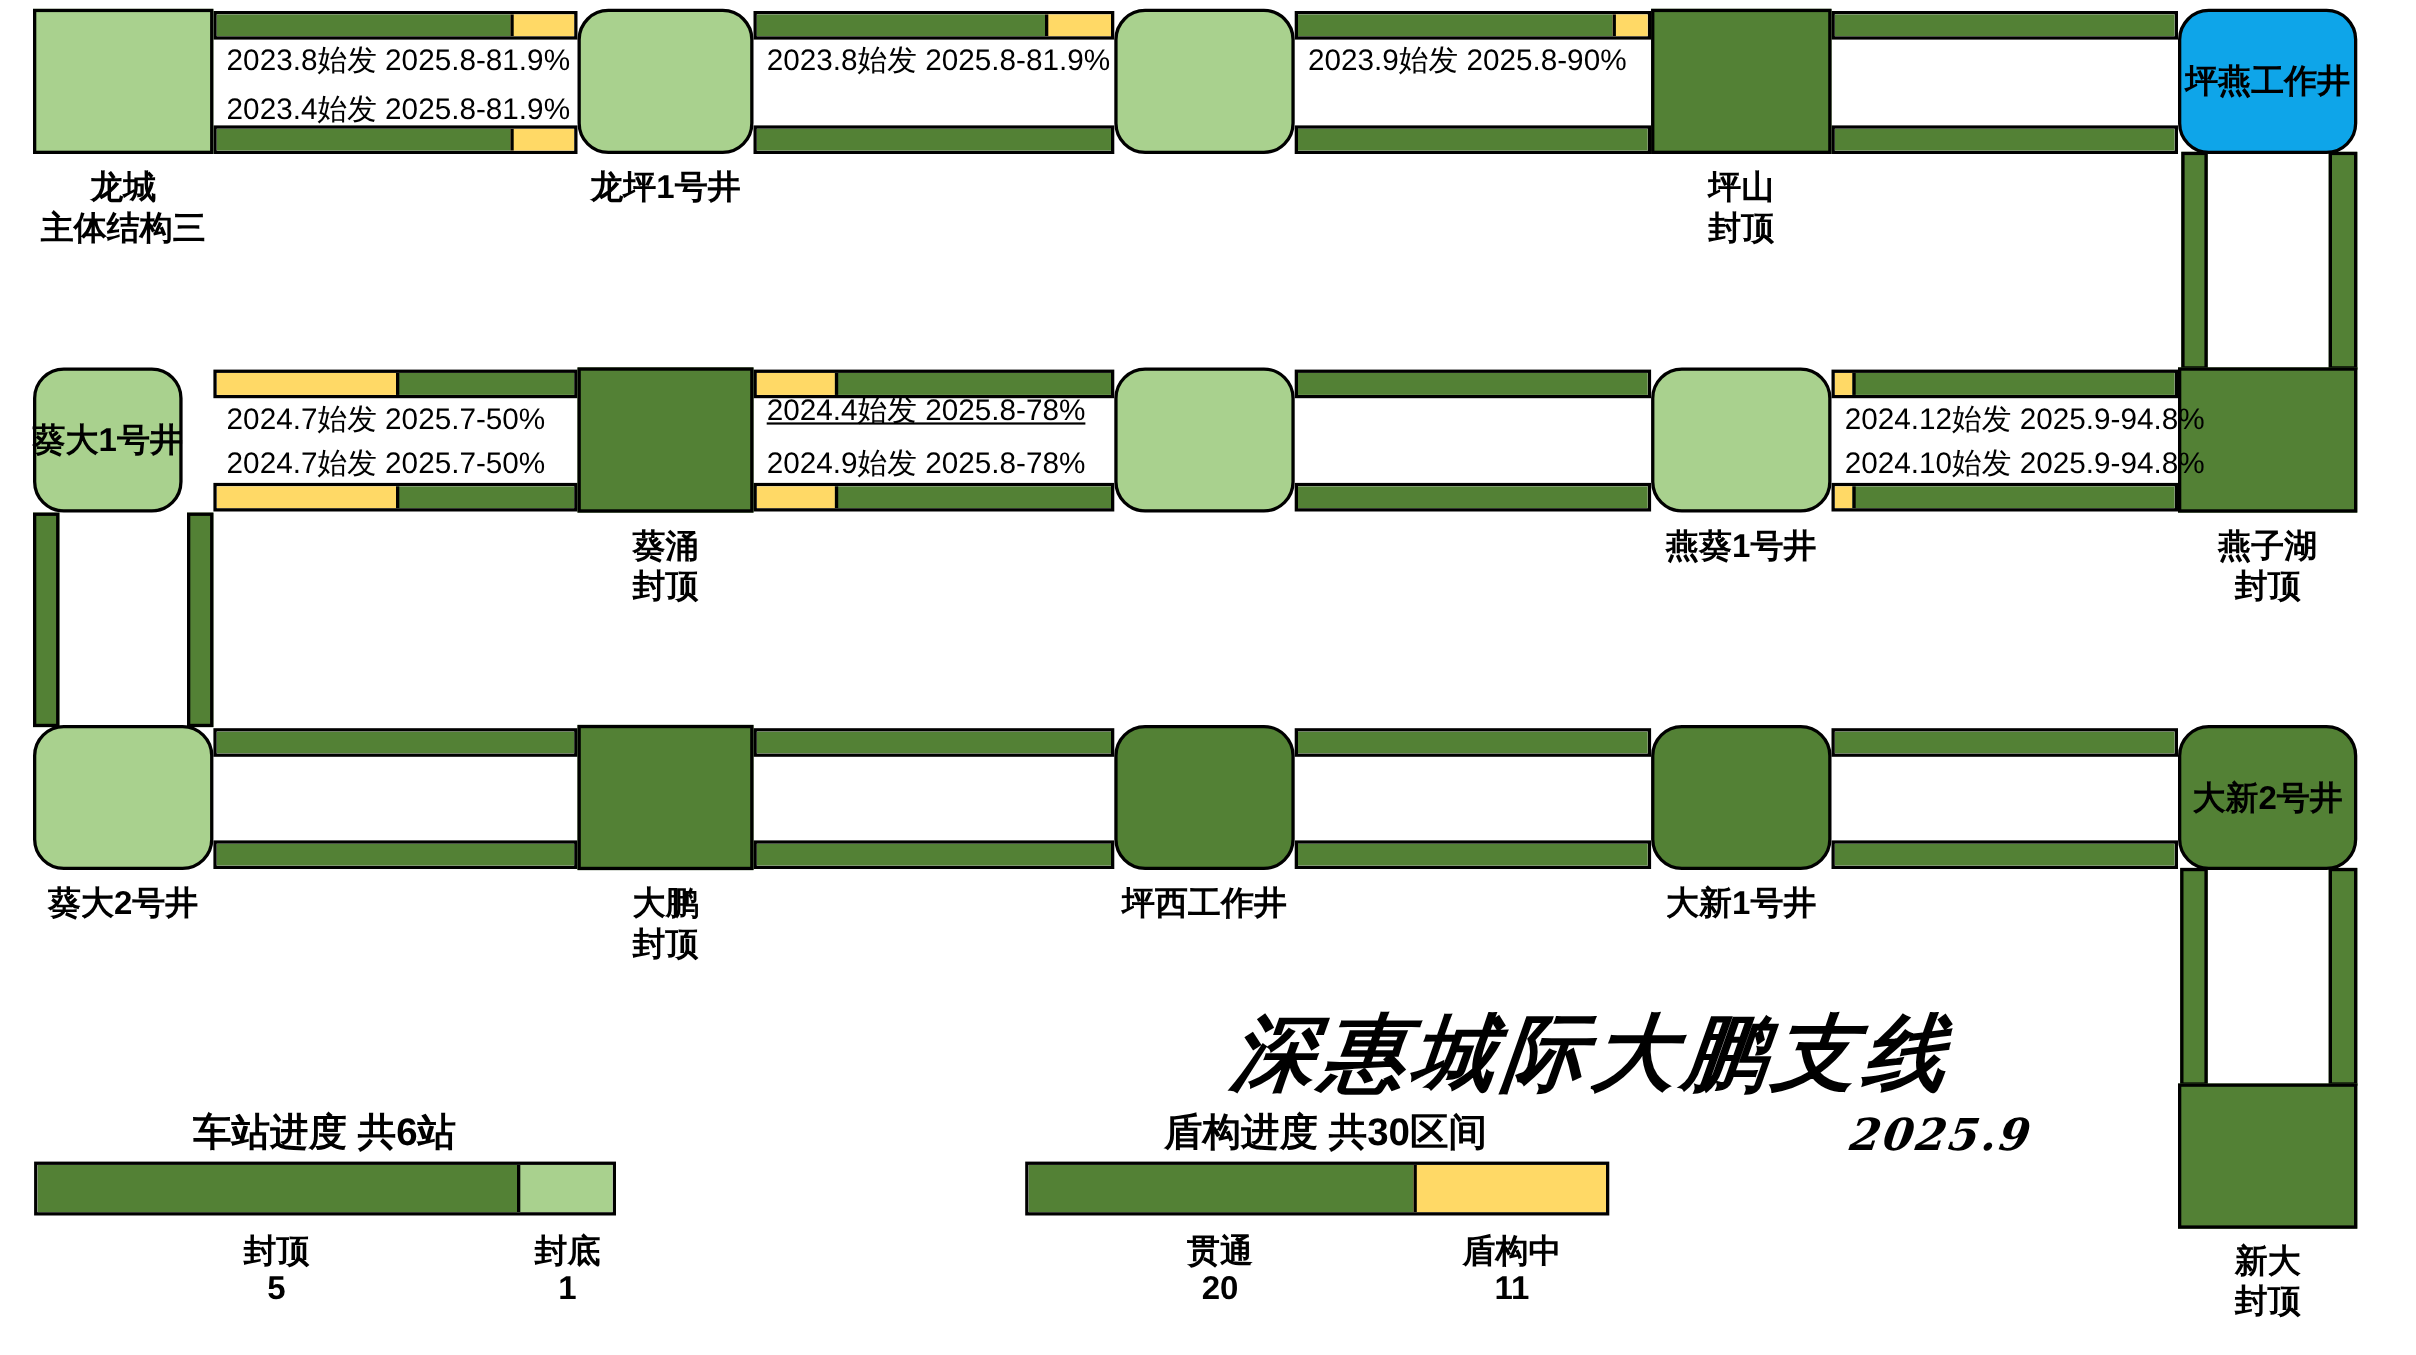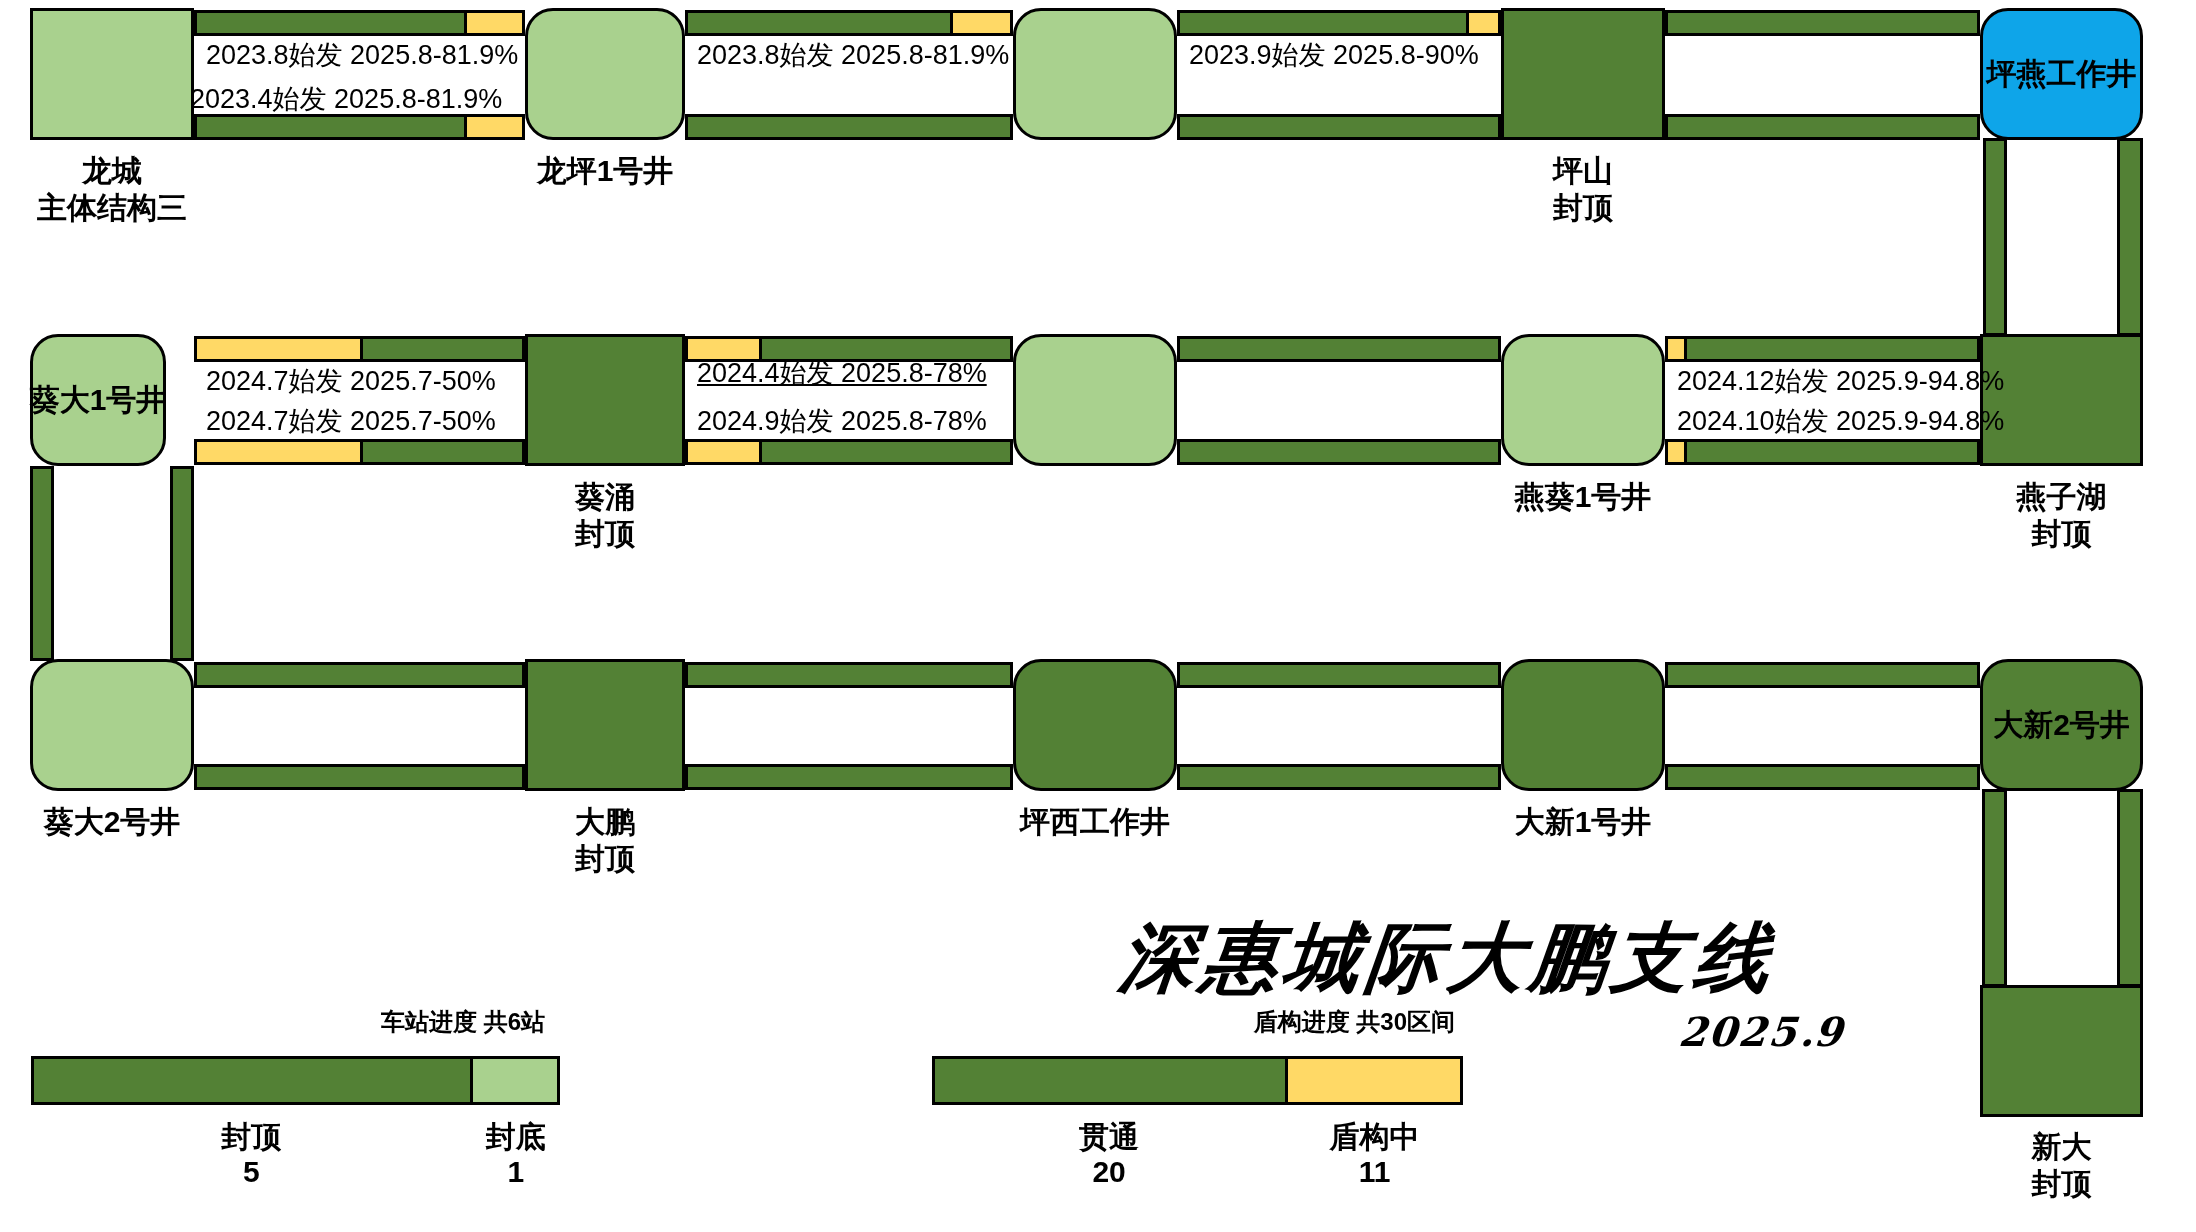--- a/index.html
+++ b/index.html
@@ -11,21 +11,21 @@
            font-weight:700;font-size:30px;white-space:nowrap;z-index:3;}
   .rounded{border-radius:28px;}
   .tube{position:absolute;border:3px solid #000;box-sizing:border-box;
         display:flex;overflow:hidden;z-index:2;}
   .tube .seg{height:100%;box-sizing:border-box;}
   .tube .seg + .seg{border-left:3px solid #000;}
   .rail{position:absolute;border:3px solid #000;box-sizing:border-box;z-index:1;}
   .tlabel{position:absolute;font-size:27px;line-height:30px;white-space:nowrap;z-index:4;}
   .slabel{position:absolute;text-align:center;font-weight:700;font-size:30px;
           line-height:37px;z-index:4;}
-  .legend-title{position:absolute;text-align:right;font-weight:700;font-size:24px;white-space:nowrap;}
+  .legend-title{position:absolute;text-align:center;font-weight:700;font-size:35px;white-space:nowrap;}
   .legend-bar{position:absolute;border:3px solid #000;box-sizing:border-box;display:flex;overflow:hidden;}
   .legend-bar .seg{height:100%;box-sizing:border-box;}
   .legend-bar .seg + .seg{border-left:3px solid #000;}
   .legend-label,.legend-count{position:absolute;text-align:center;font-weight:700;font-size:30px;}
   .main-title{position:absolute;left:1118px;top:908px;width:660px;text-align:center;
               font-family:"DejaVu Serif","Liberation Serif",serif;font-weight:700;font-style:italic;
               font-size:76px;letter-spacing:6px;white-space:nowrap;transform:skewX(-6deg);}
   .date-note{position:absolute;left:1650px;top:1008px;width:230px;text-align:center;
              font-family:"DejaVu Serif","Liberation Serif",serif;font-weight:700;font-style:italic;
              font-size:40px;letter-spacing:2px;transform:skewX(-8deg);}
@@ -44,21 +44,21 @@
     <div class="rail" style="left: 2117px; top: 789px; width: 26px; height: 198px; background: rgb(83, 129, 53);"></div>
     <div class="tube" style="left: 194px; top: 10px; width: 331px; height: 26px;">
       <div class="seg" style="width: 82%; background: rgb(83, 129, 53);"></div>
       <div class="seg" style="width: 18%; background: rgb(255, 217, 102);"></div>
     </div>
     <div class="tube" style="left: 194px; top: 114px; width: 331px; height: 26px;">
       <div class="seg" style="width: 82%; background: rgb(83, 129, 53);"></div>
       <div class="seg" style="width: 18%; background: rgb(255, 217, 102);"></div>
     </div>
     <div class="tlabel" style="left: 206px; top: 40px;">2023.8始发 2025.8-81.9%</div>
-    <div class="tlabel" style="left: 190px; top: 84px;">2023.4始发 2025.8-81.9%</div>
+    <div class="tlabel" style="left: 206px; top: 84px;">2023.4始发 2025.8-81.9%</div>
     <div class="tube" style="left: 685px; top: 10px; width: 328px; height: 26px;">
       <div class="seg" style="width: 81.5%; background: rgb(83, 129, 53);"></div>
       <div class="seg" style="width: 18.5%; background: rgb(255, 217, 102);"></div>
     </div>
     <div class="tube" style="left: 685px; top: 114px; width: 328px; height: 26px;">
       <div class="seg" style="width: 100%; background: rgb(83, 129, 53);"></div>
     </div>
     <div class="tlabel" style="left: 697px; top: 40px;">2023.8始发 2025.8-81.9%</div>
     <div class="tube" style="left: 1177px; top: 10px; width: 324px; height: 26px;">
       <div class="seg" style="width: 90%; background: rgb(83, 129, 53);"></div>

